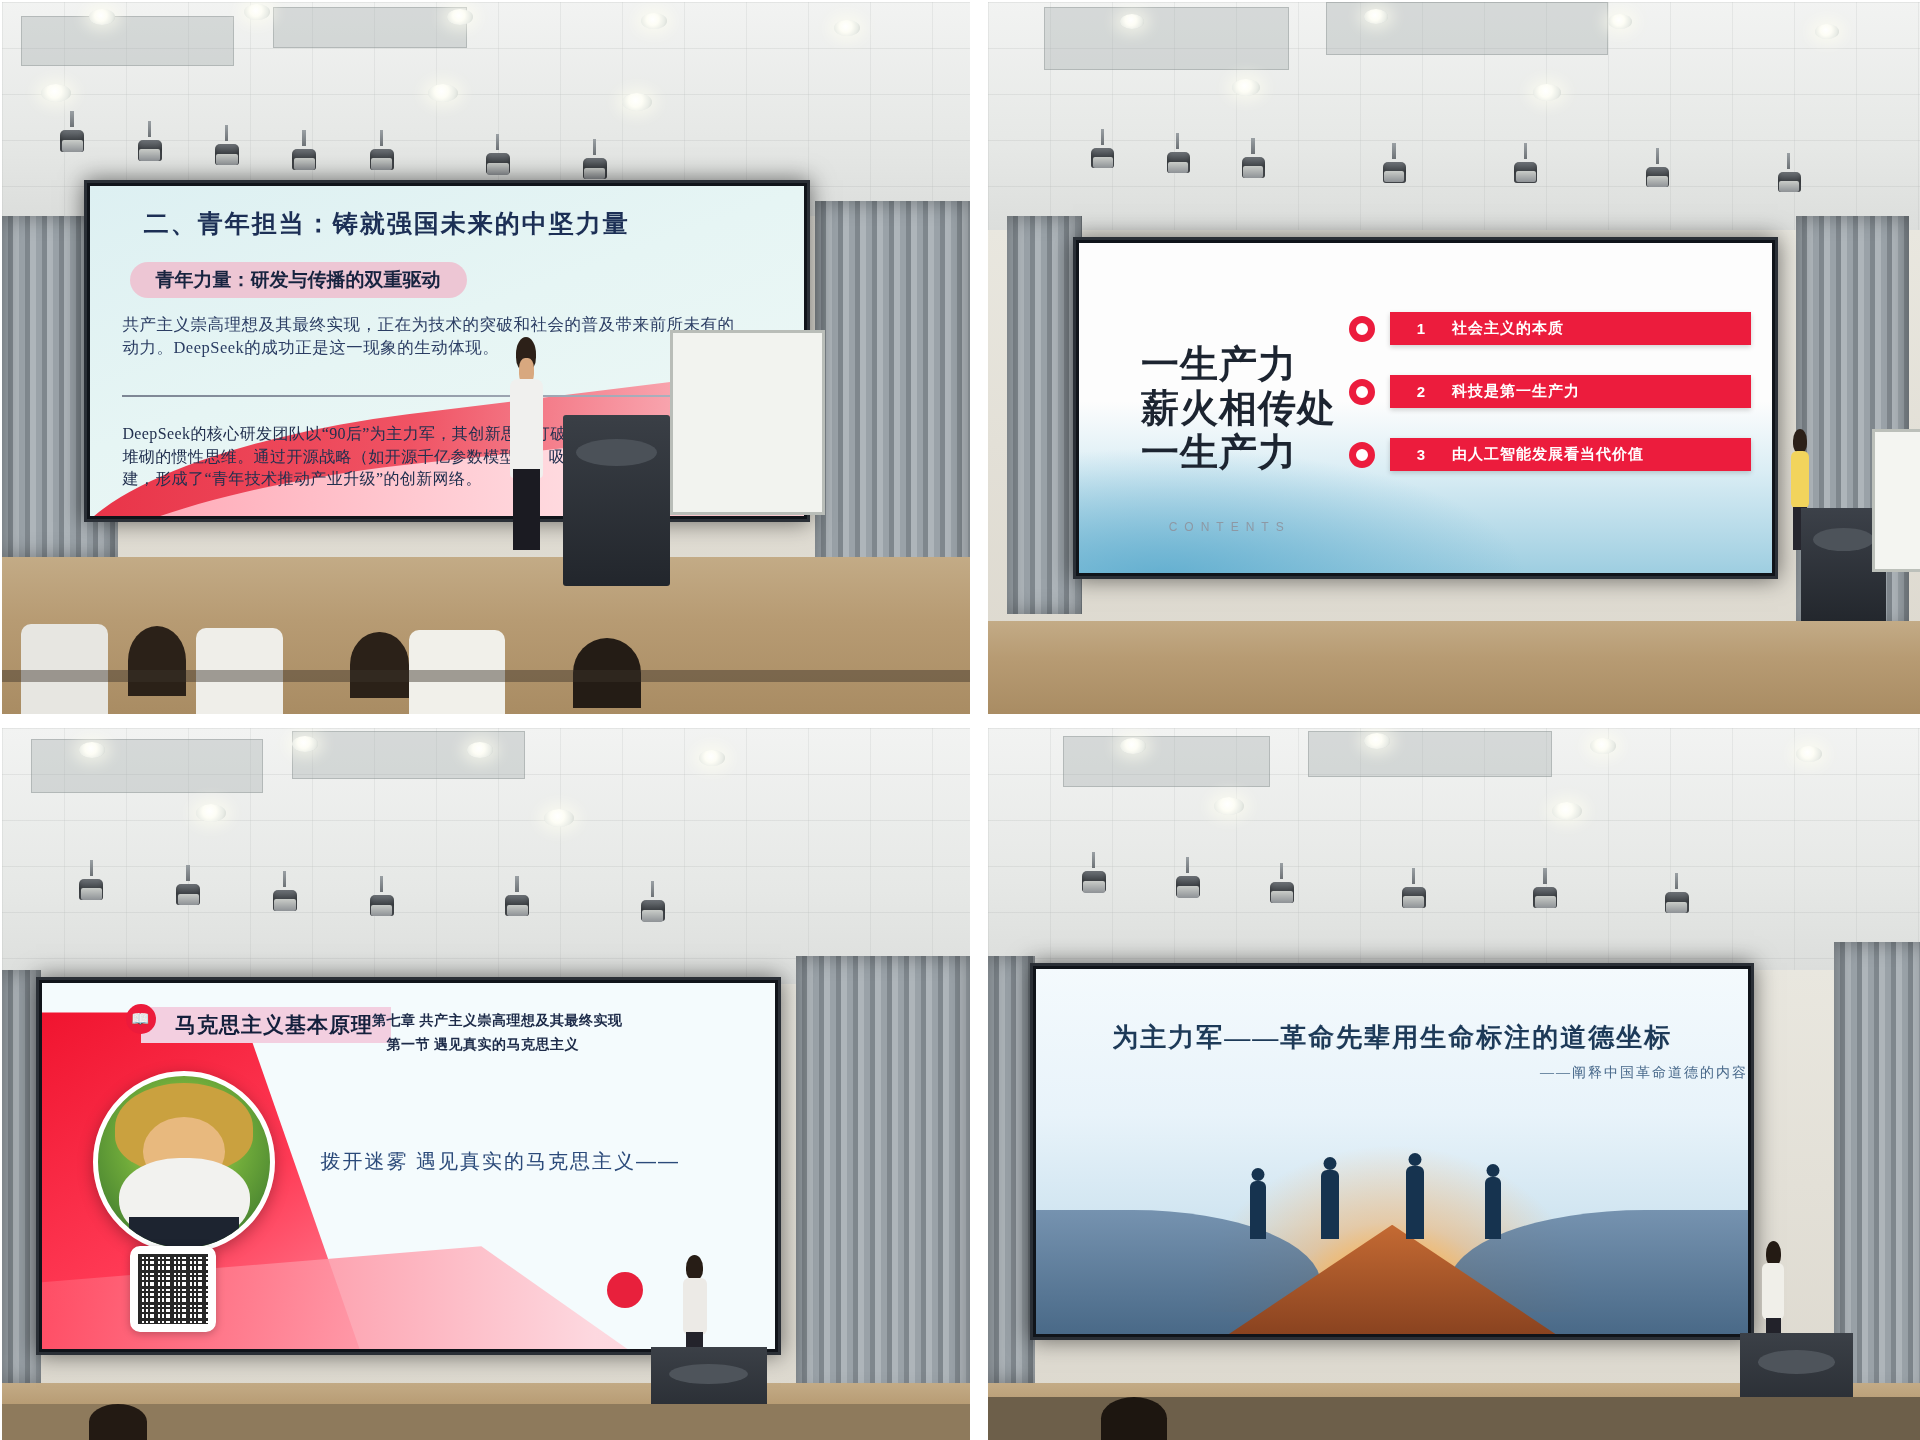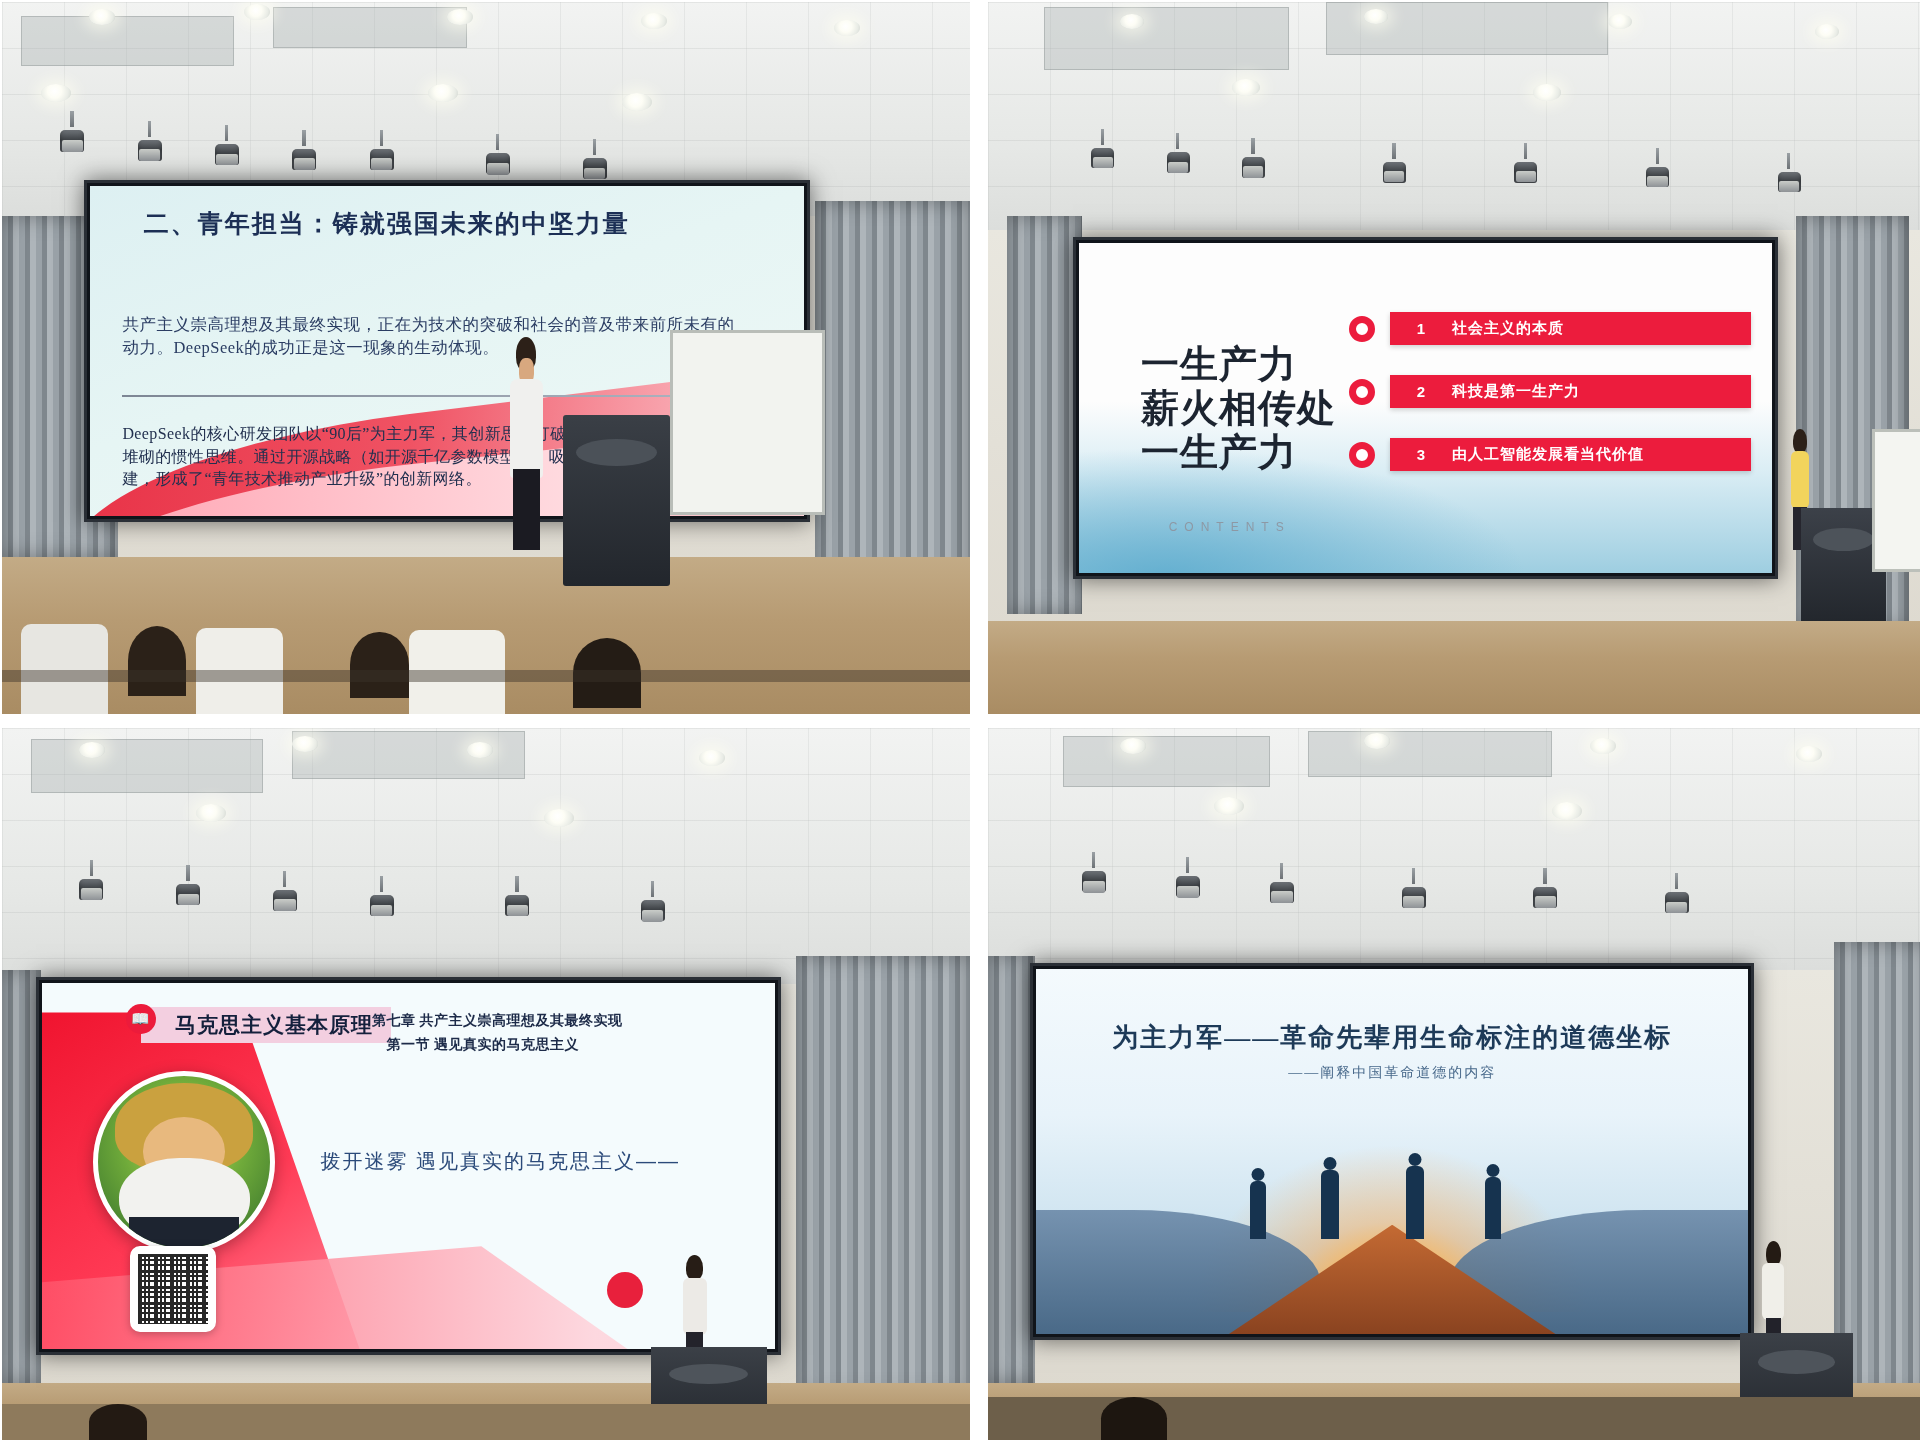--- a/index.html
+++ b/index.html
@@ -178,21 +178,21 @@
     font-family:"Liberation Sans",sans-serif;
     text-shadow:0 0 2px rgba(255,120,140,.7);}
   .s3 .reddot{ position:absolute; right:18%; bottom:11%;
     width:36px; height:36px; border-radius:50%; background:#e8203c; }
 
   
   .s4{ background:linear-gradient(180deg,#f4fafd 0%,#e8f3fa 40%,#cfe4f0 70%,#9dbdd4 100%); }
   .s4 h2{ position:absolute; left:0; right:0; top:14%; text-align:center;
     font-size:26px; font-weight:700; color:#1d3a58; letter-spacing:2px;
     font-family:"Liberation Serif","DejaVu Serif",serif;}
-  .s4 .sub{ position:absolute; left:0; right:0; top:26%; text-align:center;
+  .s4 .sub{ position:absolute; left:0; right:0; top:26%; text-align:right;
     font-size:14px; color:#47688a; letter-spacing:2px;
     font-family:"Liberation Serif",serif;}
   .s4 .glow{ position:absolute; left:50%; bottom:6%; width:56%; height:46%;
     transform:translateX(-50%);
     background:radial-gradient(ellipse at 50% 100%, #ffd27a 0%, #ffb34d 18%, rgba(255,170,80,.45) 38%, rgba(255,200,140,0) 70%);}
   .s4 .mtn{ position:absolute; bottom:0; height:34%;
     background:linear-gradient(180deg,#6b89a8,#40607f);}
   .s4 .peak{ position:absolute; left:50%; transform:translateX(-50%); bottom:0;
     width:46%; height:30%;
     background:linear-gradient(180deg,#c46a33,#8a4320);
@@ -260,20 +260,21 @@
     <div class="wall" style="top:30%;height:58%"></div>
     <div class="curtain" style="left:0;width:12%;top:30%;bottom:22%"></div>
     <div class="curtain" style="right:0;width:16%;top:28%;bottom:18%"></div>
     <div class="floor" style="height:22%"></div>
 
     <div class="screenframe" style="left:8.5%;top:25%;width:75%;height:48%">
       <div class="slide s1">
         <div class="redwave"></div>
         <div class="redwave2"></div>
         <h1>二、青年担当：铸就强国未来的中坚力量</h1>
+        <div class="pill">青年力量：研发与传播的双重驱动</div>
         <div class="para1">共产主义崇高理想及其最终实现，正在为技术的突破和社会的普及带来前所未有的动力。DeepSeek的成功正是这一现象的生动体现。</div>
         <div class="rule"></div>
         <div class="para2">DeepSeek的核心研发团队以“90后”为主力军，其创新思维打破了传统AI研发依赖高算力堆砌的惯性思维。通过开源战略（如开源千亿参数模型），吸引全球开发者参与生态共建，形成了“青年技术推动产业升级”的创新网络。</div>
       </div>
     </div>
 
     <div style="position:absolute;left:52%;top:47%;width:42px;height:30%;">
       <div style="position:absolute;left:26%;top:0;width:48%;height:16%;background:#2c2018;border-radius:50% 50% 40% 40%;"></div>
       <div style="position:absolute;left:32%;top:10%;width:36%;height:12%;background:#d8a87f;border-radius:40%;"></div>
       <div style="position:absolute;left:10%;top:20%;width:80%;height:46%;background:#f0f0ee;border-radius:8px 8px 4px 4px;"></div>

